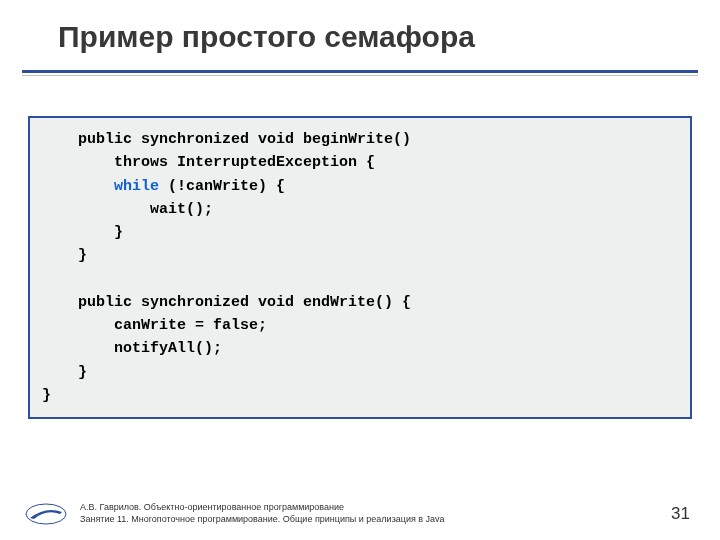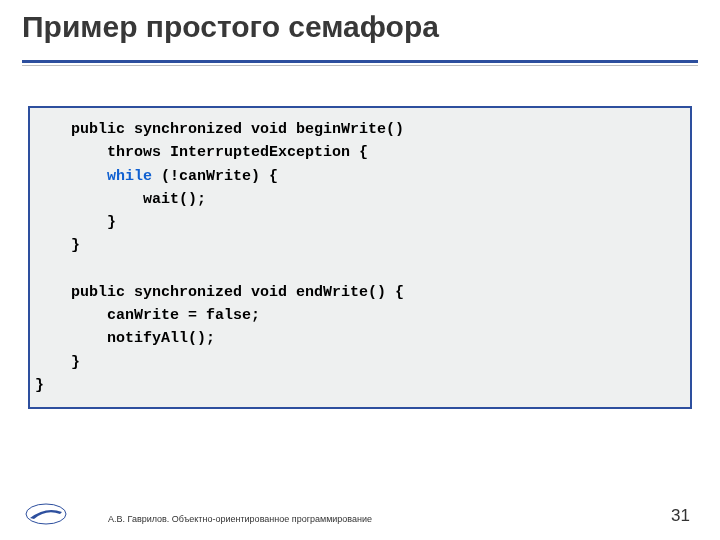--- a/index.html
+++ b/index.html
@@ -5,59 +5,59 @@
   * { margin: 0; padding: 0; box-sizing: border-box; }
   body {
     width: 720px;
     height: 540px;
     background: #fff;
     font-family: Arial, Helvetica, sans-serif;
     position: relative;
     overflow: hidden;
   }
   .title {
-    padding: 10px 22px 10px 22px;
+    padding: 20px 22px 10px 22px;
     font-size: 30px;
     font-weight: bold;
     color: #383838;
+    margin-left: 36px;
   }
   .hr-block {
     margin: 6px 22px 0 22px;
   }
   .hr-blue {
     height: 3px;
     background: #2d4f9e;
   }
   .hr-gray {
     height: 1px;
     background: #bfbfbf;
     margin-top: 2px;
   }
   .code-box {
     margin: 40px 28px 0 28px;
     background: #eef0f0;
     border: 2px solid #2d4f9e;
-    padding: 10px 8px 10px 5px;
+    padding: 10px 8px 10px 12px;
     font-family: "Courier New", Courier, monospace;
     font-size: 15px;
     font-weight: bold;
     color: #000;
     line-height: 1.55;
     white-space: pre;
   }
   .kw { color: #1060d0; }
   .footer {
     position: absolute;
     bottom: 14px;
     left: 0;
     right: 0;
     padding: 0 24px;
     display: flex;
-    align-items: flex-end;
-    gap: 28px;
+    align-items: center;
   }
   .logo {
     width: 44px;
     height: 24px;
     margin-right: 12px;
     flex-shrink: 0;
   }
   .logo svg { width: 100%; height: 100%; display: block; }
   .footer-text {
     font-size: 9px;
@@ -96,15 +96,16 @@
 
 <div class="footer">
   <div class="logo">
     <svg viewBox="0 0 44 24">
       <ellipse cx="22" cy="12" rx="20" ry="10" fill="none" stroke="#2d4f9e" stroke-width="1"></ellipse>
       <path d="M6 16 Q22 4 38 10 L36 12 Q22 7 10 17 Z" fill="#2d4f9e"></path>
     </svg>
   </div>
   <div class="footer-text">
     <div>А.В. Гаврилов. Объектно-ориентированное программирование</div>
+    <div>Занятие 11. Многопоточное программирование. Общие принципы и реализация в Java</div>
   </div>
   <div class="page-num">31</div>
 </div>
 
 </body></html>

